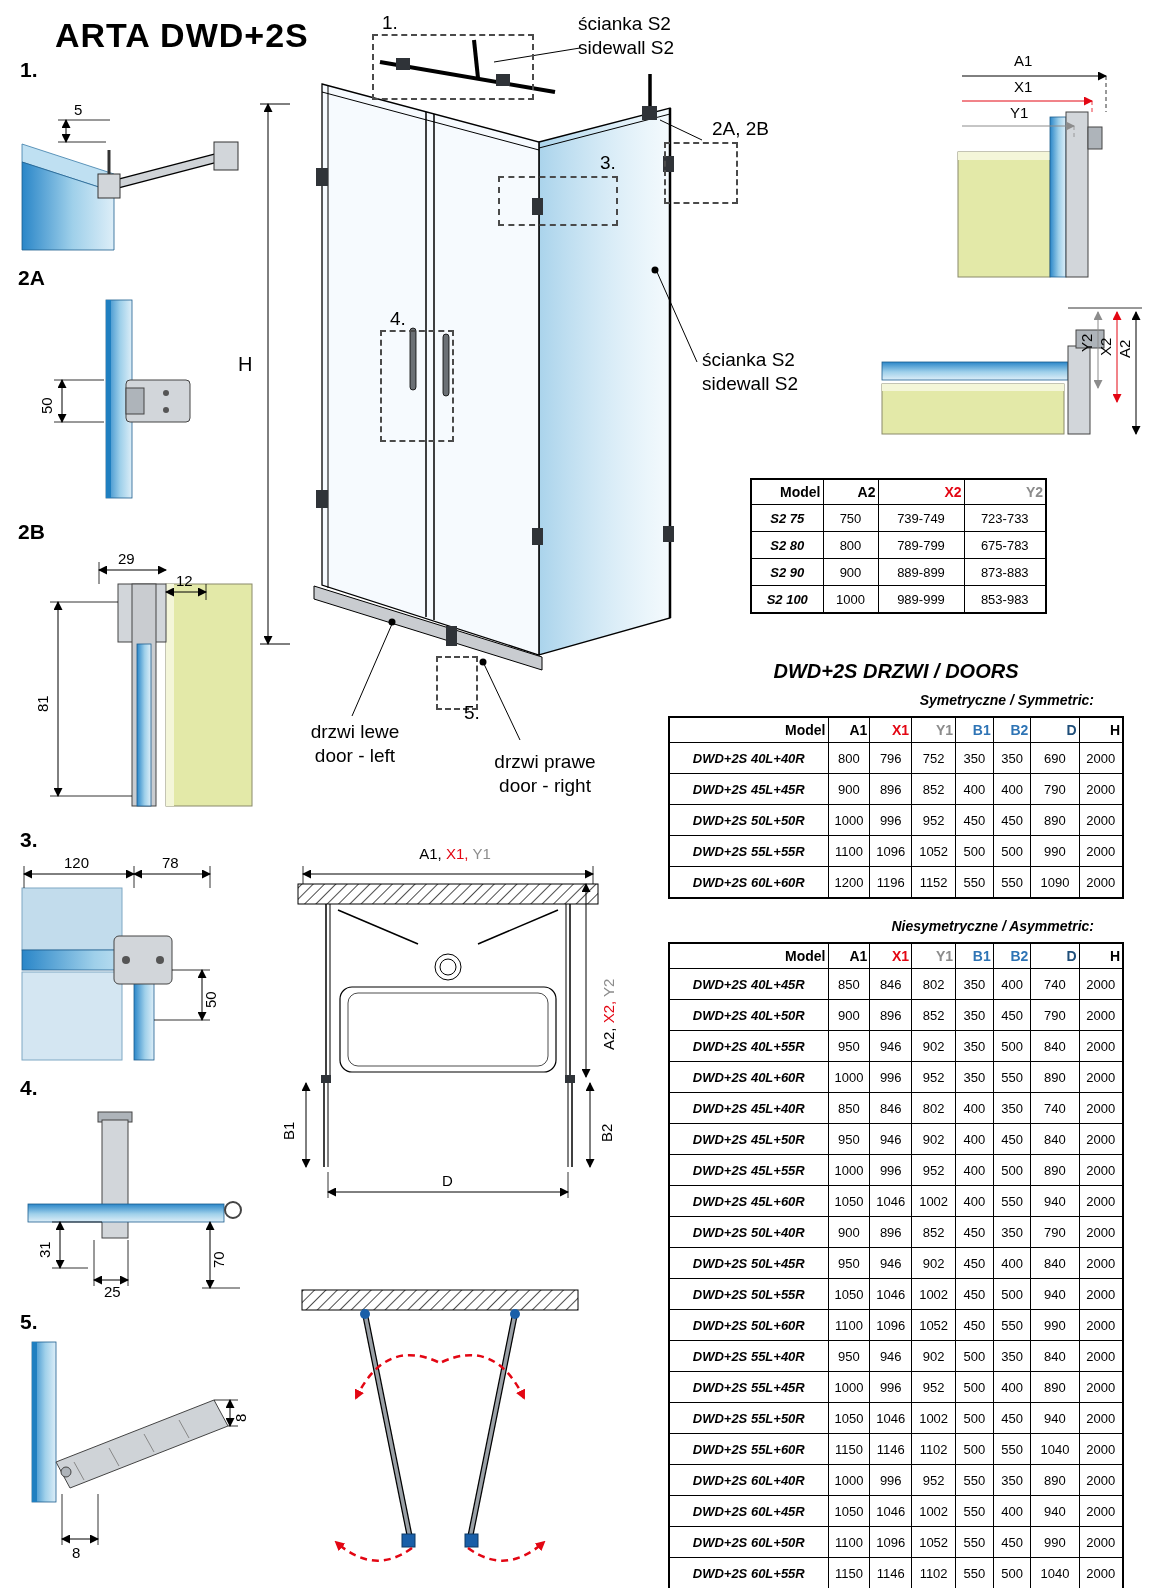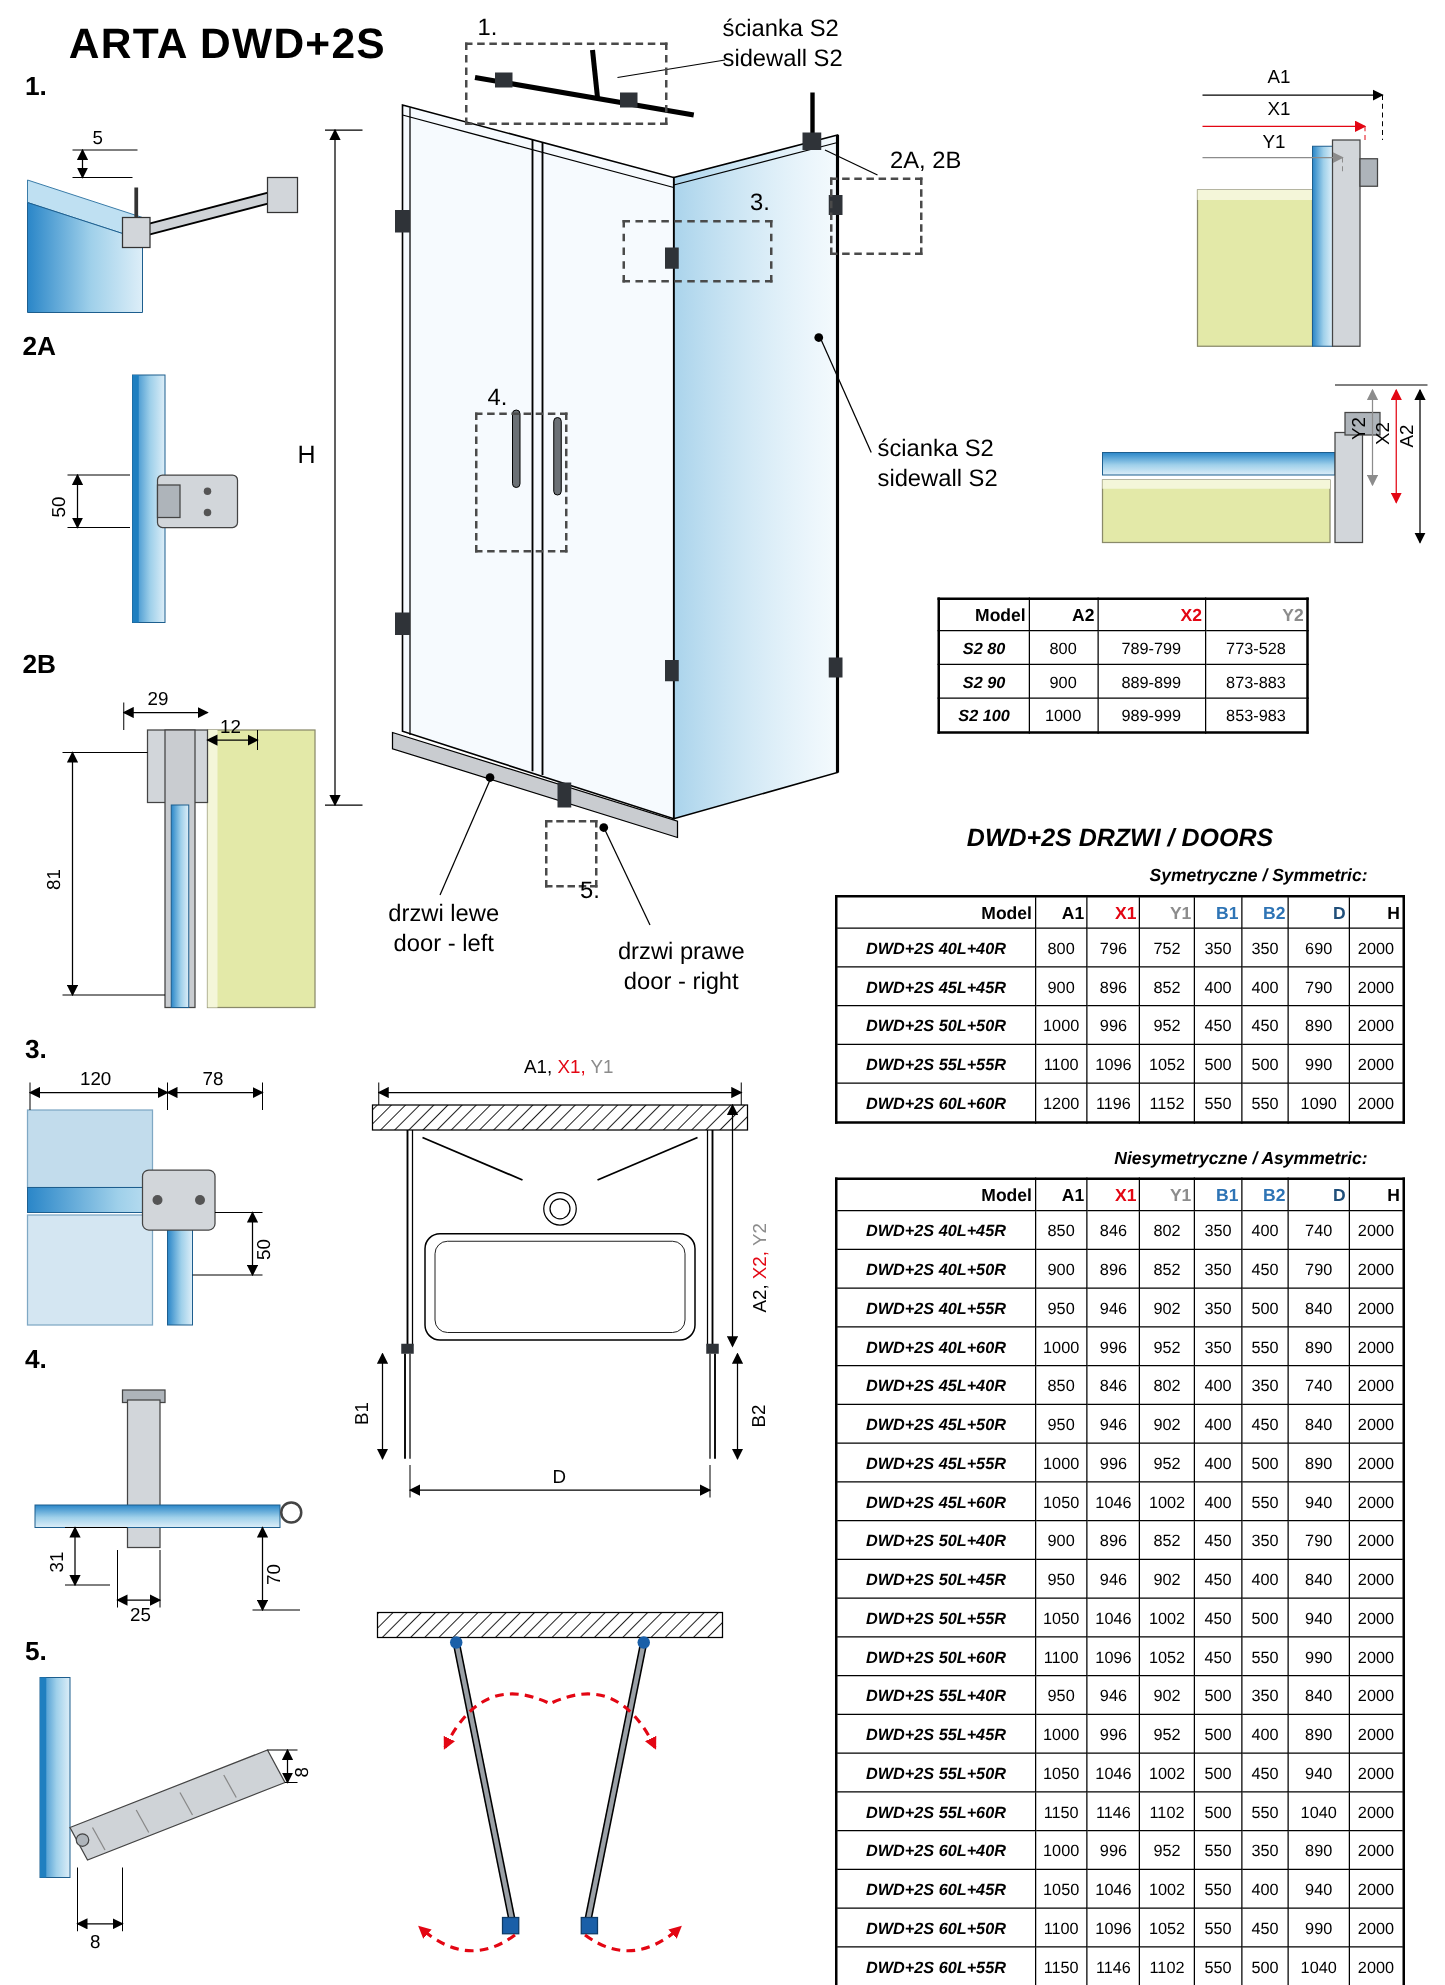--- a/index.html
+++ b/index.html
@@ -420,24 +420,30 @@
     <thead>
         <tr id="s2-head">
           <th style="color: rgb(0, 0, 0);">Model</th>
           <th style="color: rgb(0, 0, 0);">A2</th>
           <th style="color: rgb(227, 6, 19);">X2</th>
           <th style="color: rgb(140, 140, 140);">Y2</th>
         </tr>
       </thead>
     <tbody id="s2-body">
         <tr>
+          <td class="model-cell">S2 75</td>
+          <td class="num-cell">750</td>
+          <td class="num-cell">739-749</td>
+          <td class="num-cell">723-733</td>
+        </tr>
+        <tr>
           <td class="model-cell">S2 80</td>
           <td class="num-cell">800</td>
           <td class="num-cell">789-799</td>
-          <td class="num-cell">773-528</td>
+          <td class="num-cell">675-783</td>
         </tr>
         <tr>
           <td class="model-cell">S2 90</td>
           <td class="num-cell">900</td>
           <td class="num-cell">889-899</td>
           <td class="num-cell">873-883</td>
         </tr>
         <tr>
           <td class="model-cell">S2 100</td>
           <td class="num-cell">1000</td>

